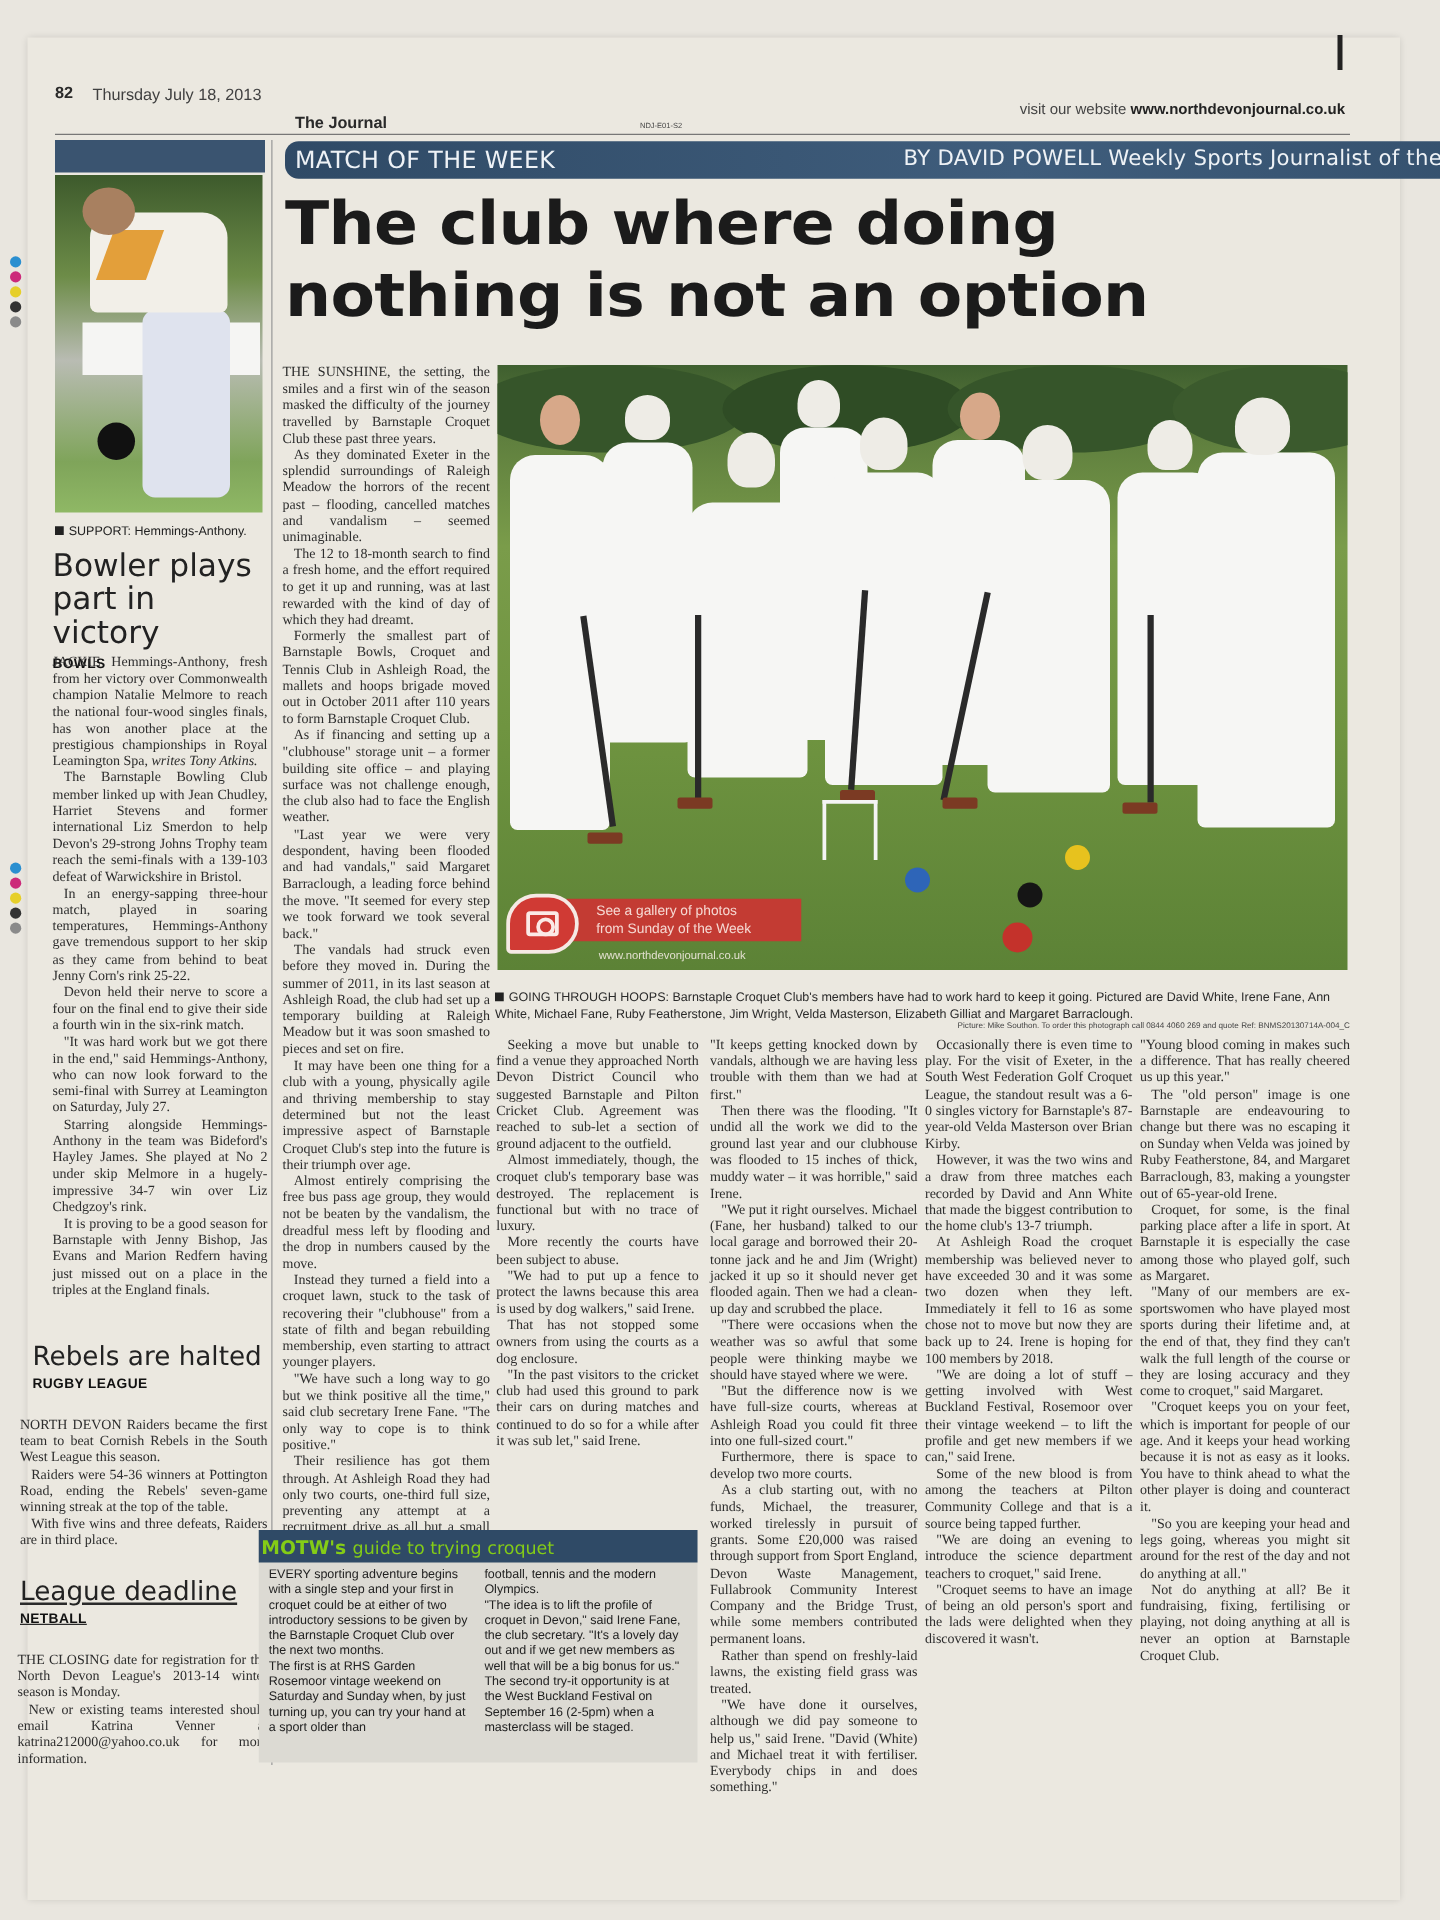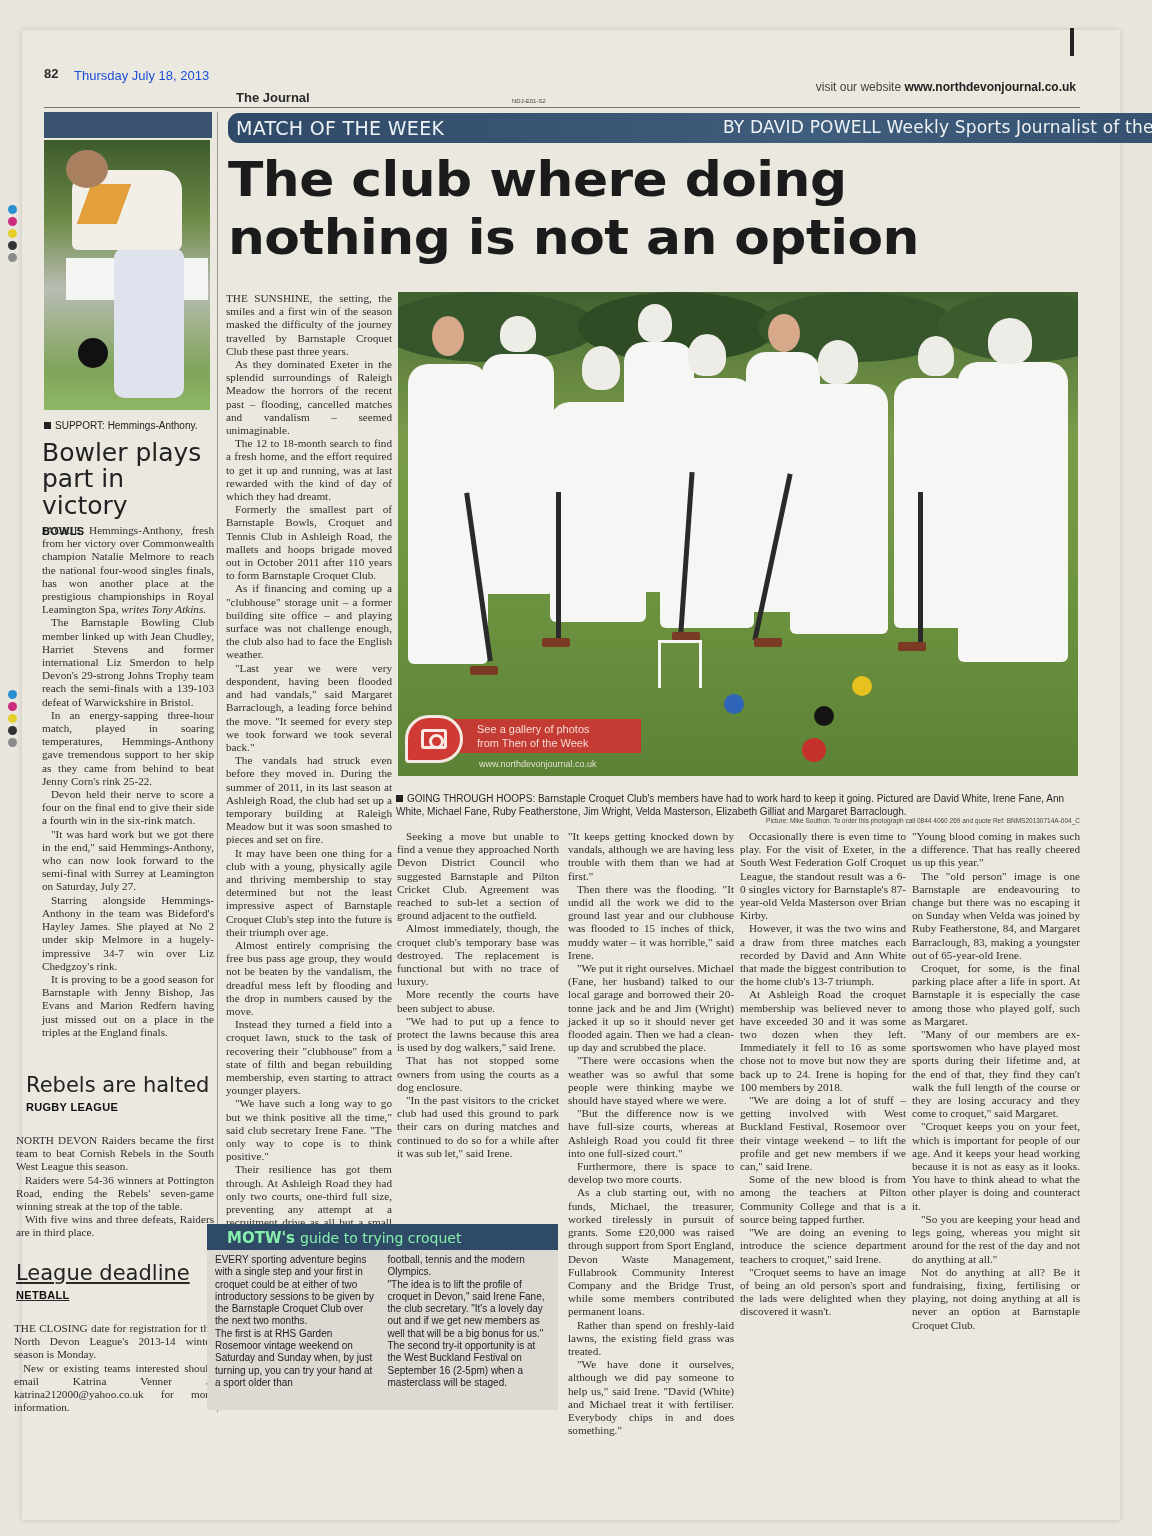--- a/index.html
+++ b/index.html
@@ -15,21 +15,21 @@
     background: #ebe8e0;
     box-shadow: 0 0 6px rgba(0,0,0,0.15);
   }
   .reg-dots { position: absolute; left: 8px; display: flex; flex-direction: column; gap: 3px; }
   .reg-dots span { width: 9px; height: 9px; border-radius: 50%; display: block; }
   .topline {
     position: absolute; left: 44px; top: 62px; width: 1036px; height: 46px;
     border-bottom: 1px solid #777;
   }
   .pgnum { position: absolute; left: 0; top: 4px; font: bold 13px "Liberation Sans", sans-serif; }
-  .pgdate { position: absolute; left: 30px; top: 6px; font: 13px "Liberation Sans", sans-serif; color:#1d4ed8; }
+  .pgdate { position: absolute; left: 30px; top: 6px; font: 13px "Liberation Sans", sans-serif; color:#404040; }
   .pgpaper { position: absolute; left: 192px; top: 28px; font: bold 13px "Liberation Sans", sans-serif; }
   .pgcode { position: absolute; left: 468px; top: 36px; font: 6px "Liberation Sans", sans-serif; color:#444; }
   .pgweb { position: absolute; right: 4px; top: 18px; font: 12px "Liberation Sans", sans-serif; color:#444; }
   .pgweb b { font-weight: bold; color: #222; }
   .left-bar { position: absolute; left: 44px; top: 112px; width: 168px; height: 26px; background: #3a5470; }
   .leftphoto {
     position: absolute; left: 44px; top: 140px; width: 166px; height: 270px;
     background: linear-gradient(180deg,#3d5a2c 0%,#6d8c48 30%,#b9bcb3 55%,#7fa45a 85%,#8fb865 100%);
     overflow: hidden;
   }
@@ -76,21 +76,21 @@
   .hoop { position:absolute; border:3px solid #f4f4f4; border-bottom:none; width:44px; height:48px; }
   .gallery-badge { position:absolute; left:405px; top:715px; width:236px; height:42px; }
   .gallery-bubble { position:absolute; left:0; top:0; width:58px; height:48px; background:#d03a34; border:3px solid #f5e9e4; border-radius:24px 24px 24px 4px; }
   .gallery-cam { position:absolute; left:13px; top:11px; width:26px; height:20px; border:3px solid #fbe9e6; border-radius:3px; }
   .gallery-cam::after { content:""; position:absolute; left:5px; top:2px; width:9px; height:9px; border:3px solid #fbe9e6; border-radius:50%; }
   .gallery-strip { position:absolute; left:48px; top:4px; width:188px; height:34px; background:#c33b33; color:#f6d9d3; font: 11px "Liberation Sans", sans-serif; line-height: 14px; padding:3px 0 0 24px; }
   .gallery-url { position:absolute; left:74px; top:44px; font:9px "Liberation Sans", sans-serif; color:#e3e0d0; }
   .photo-caption { position:absolute; left:396px; top:792px; width:690px; font: 10px "Liberation Sans", sans-serif; line-height: 13px; color:#2a2a2a; }
   .photo-credit { position:absolute; left:700px; top:817px; width:380px; font: 6.5px "Liberation Sans", sans-serif; color:#444; text-align:right; }
   .motw-box { position:absolute; left:207px; top:1224px; width:351px; height:186px; background:#dcdad3; }
-  .motw-box-head { height:26px; background:#2f4a66; color:#86efac; font-family:"DejaVu Sans", sans-serif; padding:4px 20px; }
+  .motw-box-head { height:26px; background:#2f4a66; color:#84cc16; font-family:"DejaVu Sans", sans-serif; padding:4px 2px; }
   .motw-box-head b { font-size:15px; font-weight:bold; }
   .motw-box-head span { font-size:14px; }
   .motw-box-body { display:flex; gap:10px; padding:4px 8px; font: 10px "Liberation Sans", sans-serif; line-height: 12.3px; color:#222; }
   .motw-box-body > div { flex: 1; }
   .corner-mark { position:absolute; left:1070px; top:28px; width:4px; height:28px; background:#222; }
 </style>
 </head>
 <body>
 
 <div class="page"></div>
@@ -216,39 +216,39 @@
   <div class="hoop" style="left:260px; top:348px;"></div>
   <div class="ball" style="left:326px; top:402px; background:#2e65b8;"></div>
   <div class="ball" style="left:454px; top:384px; background:#e7c21e;"></div>
   <div class="ball" style="left:416px; top:414px; background:#151515;"></div>
   <div class="ball" style="left:404px; top:446px; background:#c4322b; width:24px; height:24px;"></div>
 </div>
 
 <div class="gallery-badge">
   <div class="gallery-strip">
     <div>See a gallery of photos</div>
-    <div>from Then of the Week</div>
+    <div>from Sunday of the Week</div>
   </div>
   <div class="gallery-bubble">
       <div class="gallery-cam"></div>
     </div>
   <div class="gallery-url">www.northdevonjournal.co.uk</div>
 </div>
 
 <div class="photo-caption">
   <span class="caption-tag"><span class="sq"></span></span><span>GOING THROUGH HOOPS:</span> <span>Barnstaple Croquet Club's members have had to work hard to keep it going. Pictured are David White, Irene Fane, Ann White, Michael Fane, Ruby Featherstone, Jim Wright, Velda Masterson, Elizabeth Gilliat and Margaret Barraclough.</span>
 </div>
 <div class="photo-credit">Picture: Mike Southon. To order this photograph call 0844 4060 269 and quote Ref: BNMS20130714A-004_C</div>
 
 <div class="col" style="left:226px; top:292px; width:166px;">
   <p class="first">THE SUNSHINE, the setting, the smiles and a first win of the season masked the difficulty of the journey travelled by Barnstaple Croquet Club these past three years.</p>
   <p>As they dominated Exeter in the splendid surroundings of Raleigh Meadow the horrors of the recent past – flooding, cancelled matches and vandalism – seemed unimaginable.</p>
   <p>The 12 to 18-month search to find a fresh home, and the effort required to get it up and running, was at last rewarded with the kind of day of which they had dreamt.</p>
   <p>Formerly the smallest part of Barnstaple Bowls, Croquet and Tennis Club in Ashleigh Road, the mallets and hoops brigade moved out in October 2011 after 110 years to form Barnstaple Croquet Club.</p>
-  <p>As if financing and coming up a "clubhouse" storage unit – a former building site office – and playing surface was not challenge enough, the club also had to face the English weather.</p>
+  <p>As if financing and setting up a "clubhouse" storage unit – a former building site office – and playing surface was not challenge enough, the club also had to face the English weather.</p>
   <p>"Last year we were very despondent, having been flooded and had vandals," said Margaret Barraclough, a leading force behind the move. "It seemed for every step we took forward we took several back."</p>
   <p>The vandals had struck even before they moved in. During the summer of 2011, in its last season at Ashleigh Road, the club had set up a temporary building at Raleigh Meadow but it was soon smashed to pieces and set on fire.</p>
   <p>It may have been one thing for a club with a young, physically agile and thriving membership to stay determined but not the least impressive aspect of Barnstaple Croquet Club's step into the future is their triumph over age.</p>
   <p>Almost entirely comprising the free bus pass age group, they would not be beaten by the vandalism, the dreadful mess left by flooding and the drop in numbers caused by the move.</p>
   <p>Instead they turned a field into a croquet lawn, stuck to the task of recovering their "clubhouse" from a state of filth and began rebuilding membership, even starting to attract younger players.</p>
   <p>"We have such a long way to go but we think positive all the time," said club secretary Irene Fane. "The only way to cope is to think positive."</p>
   <p>Their resilience has got them through. At Ashleigh Road they had only two courts, one-third full size, preventing any attempt at a recruitment drive as all but a small growth in membership would have led to demand for court time exceeding supply.</p>
 </div>
 
 <div class="col" style="left:397px; top:830px; width:162px;">

